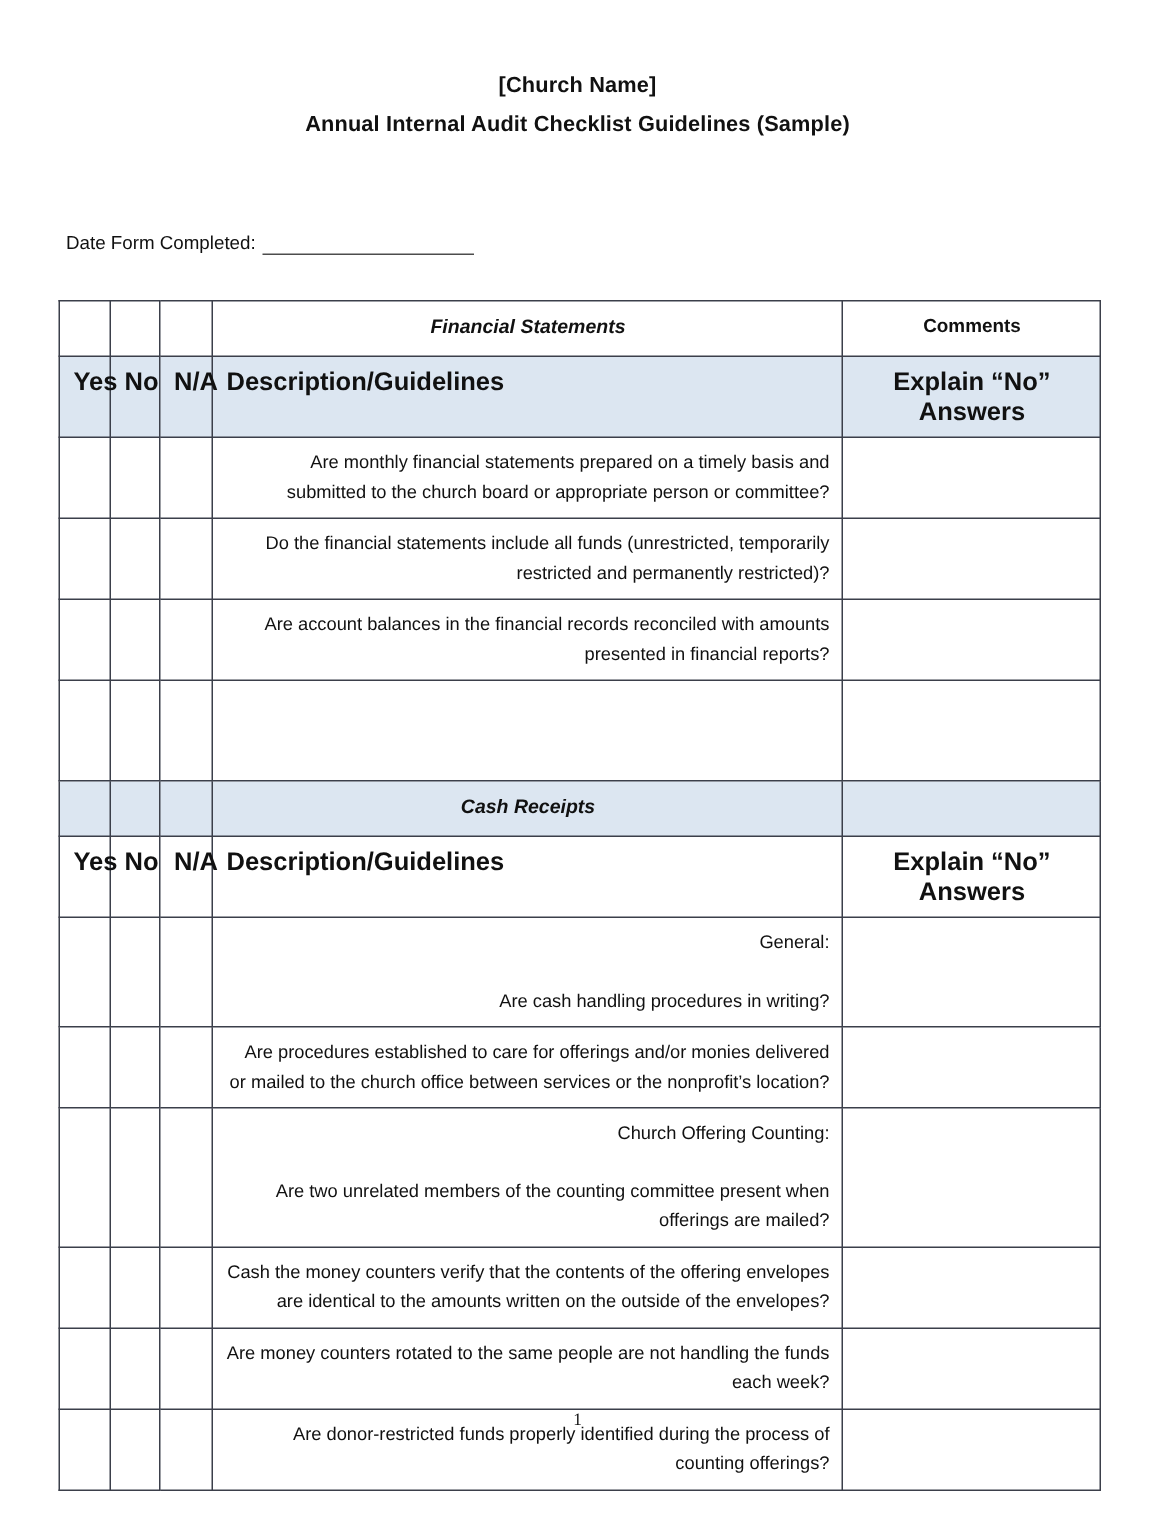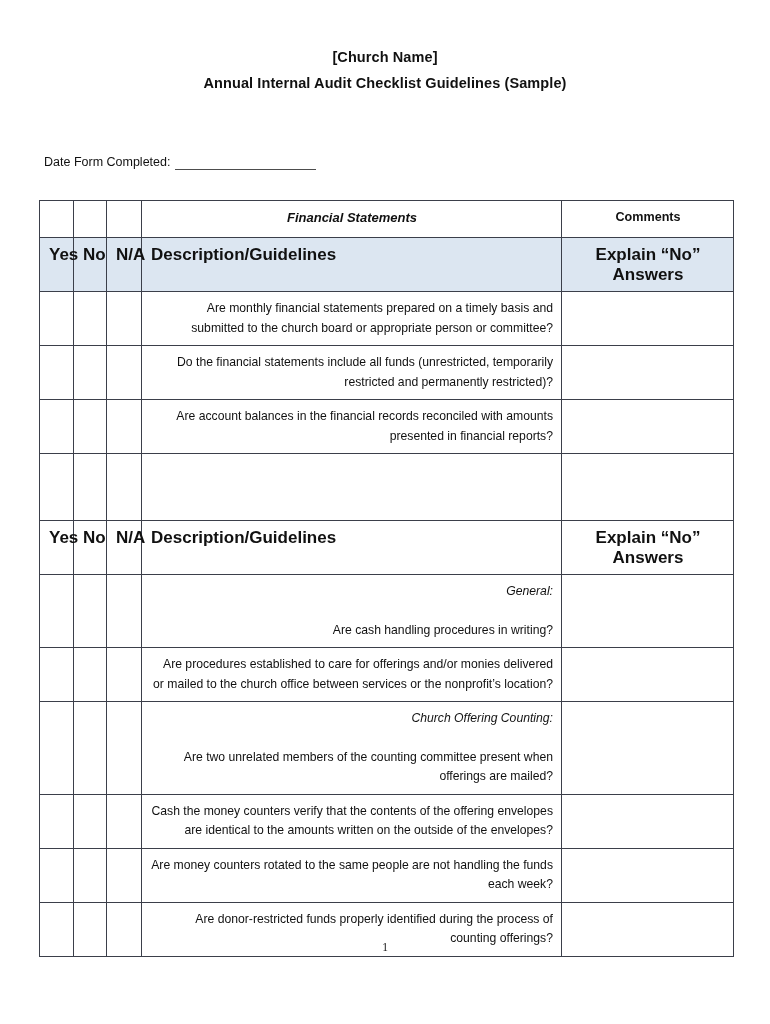--- a/index.html
+++ b/index.html
@@ -113,21 +113,20 @@
   .colhead-row td.ch-center { text-align: center; }
   .colhead-row td.ch-desc   { text-align: left; }
   .colhead-row td.ch-com    { text-align: center; }
 
   
   .item-row td.cell-blank { }
   .item-row td.cell-desc  { text-align: right; }
   .item-row td.cell-com   { }
 
   .sub-label {
-    font-style: italic;
     display: block;
   }
   .sub-gap { display: block; height: 19px; }
 
   .spacer-row td { height: 52px; }
 
   
   .page-number {
     position: absolute;
     left: 0;
@@ -198,20 +197,27 @@
             <td class="cell-desc"><span>Are account balances in the financial records reconciled with amounts presented in financial reports?</span></td>
             <td class="cell-com"></td>
           </tr>
           <tr class="item-row spacer-row">
             <td class="cell-blank"></td>
             <td class="cell-blank"></td>
             <td class="cell-blank"></td>
             <td class="cell-desc"><span></span></td>
             <td class="cell-com"></td>
           </tr>
+          <tr class="section-row shaded">
+            <td></td>
+            <td></td>
+            <td></td>
+            <td class="sec-title">Cash Receipts</td>
+            <td class="sec-comments"></td>
+          </tr>
           <tr class="colhead-row">
             <td class="ch-center">Yes</td>
             <td class="ch-center">No</td>
             <td class="ch-center">N/A</td>
             <td class="ch-desc">Description/Guidelines</td>
             <td class="ch-com">Explain “No” Answers</td>
           </tr>
           <tr class="item-row">
             <td class="cell-blank"></td>
             <td class="cell-blank"></td>

